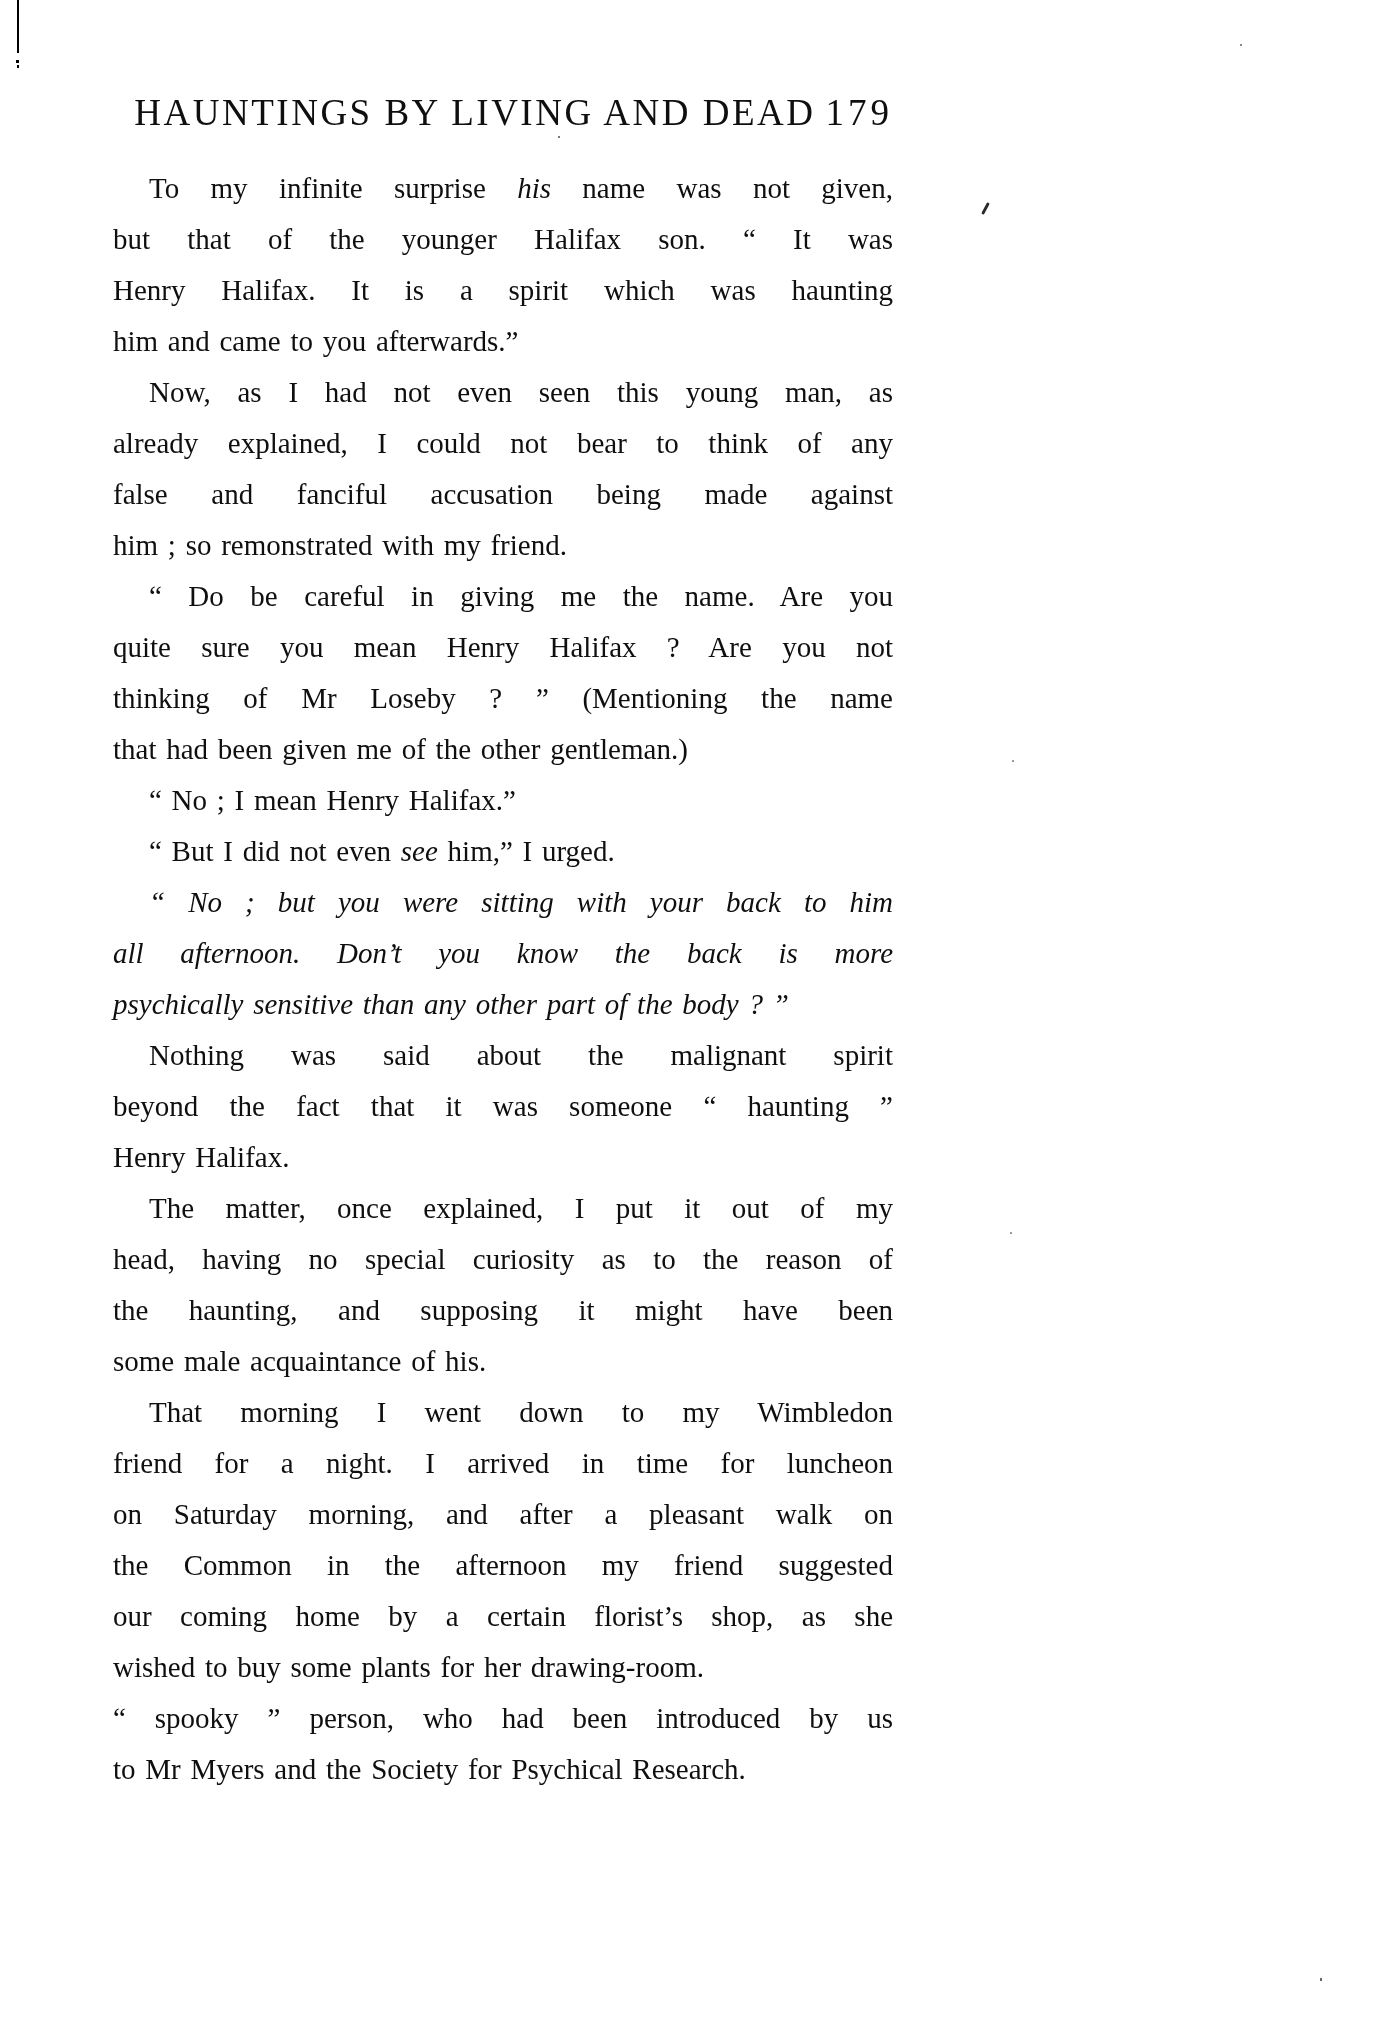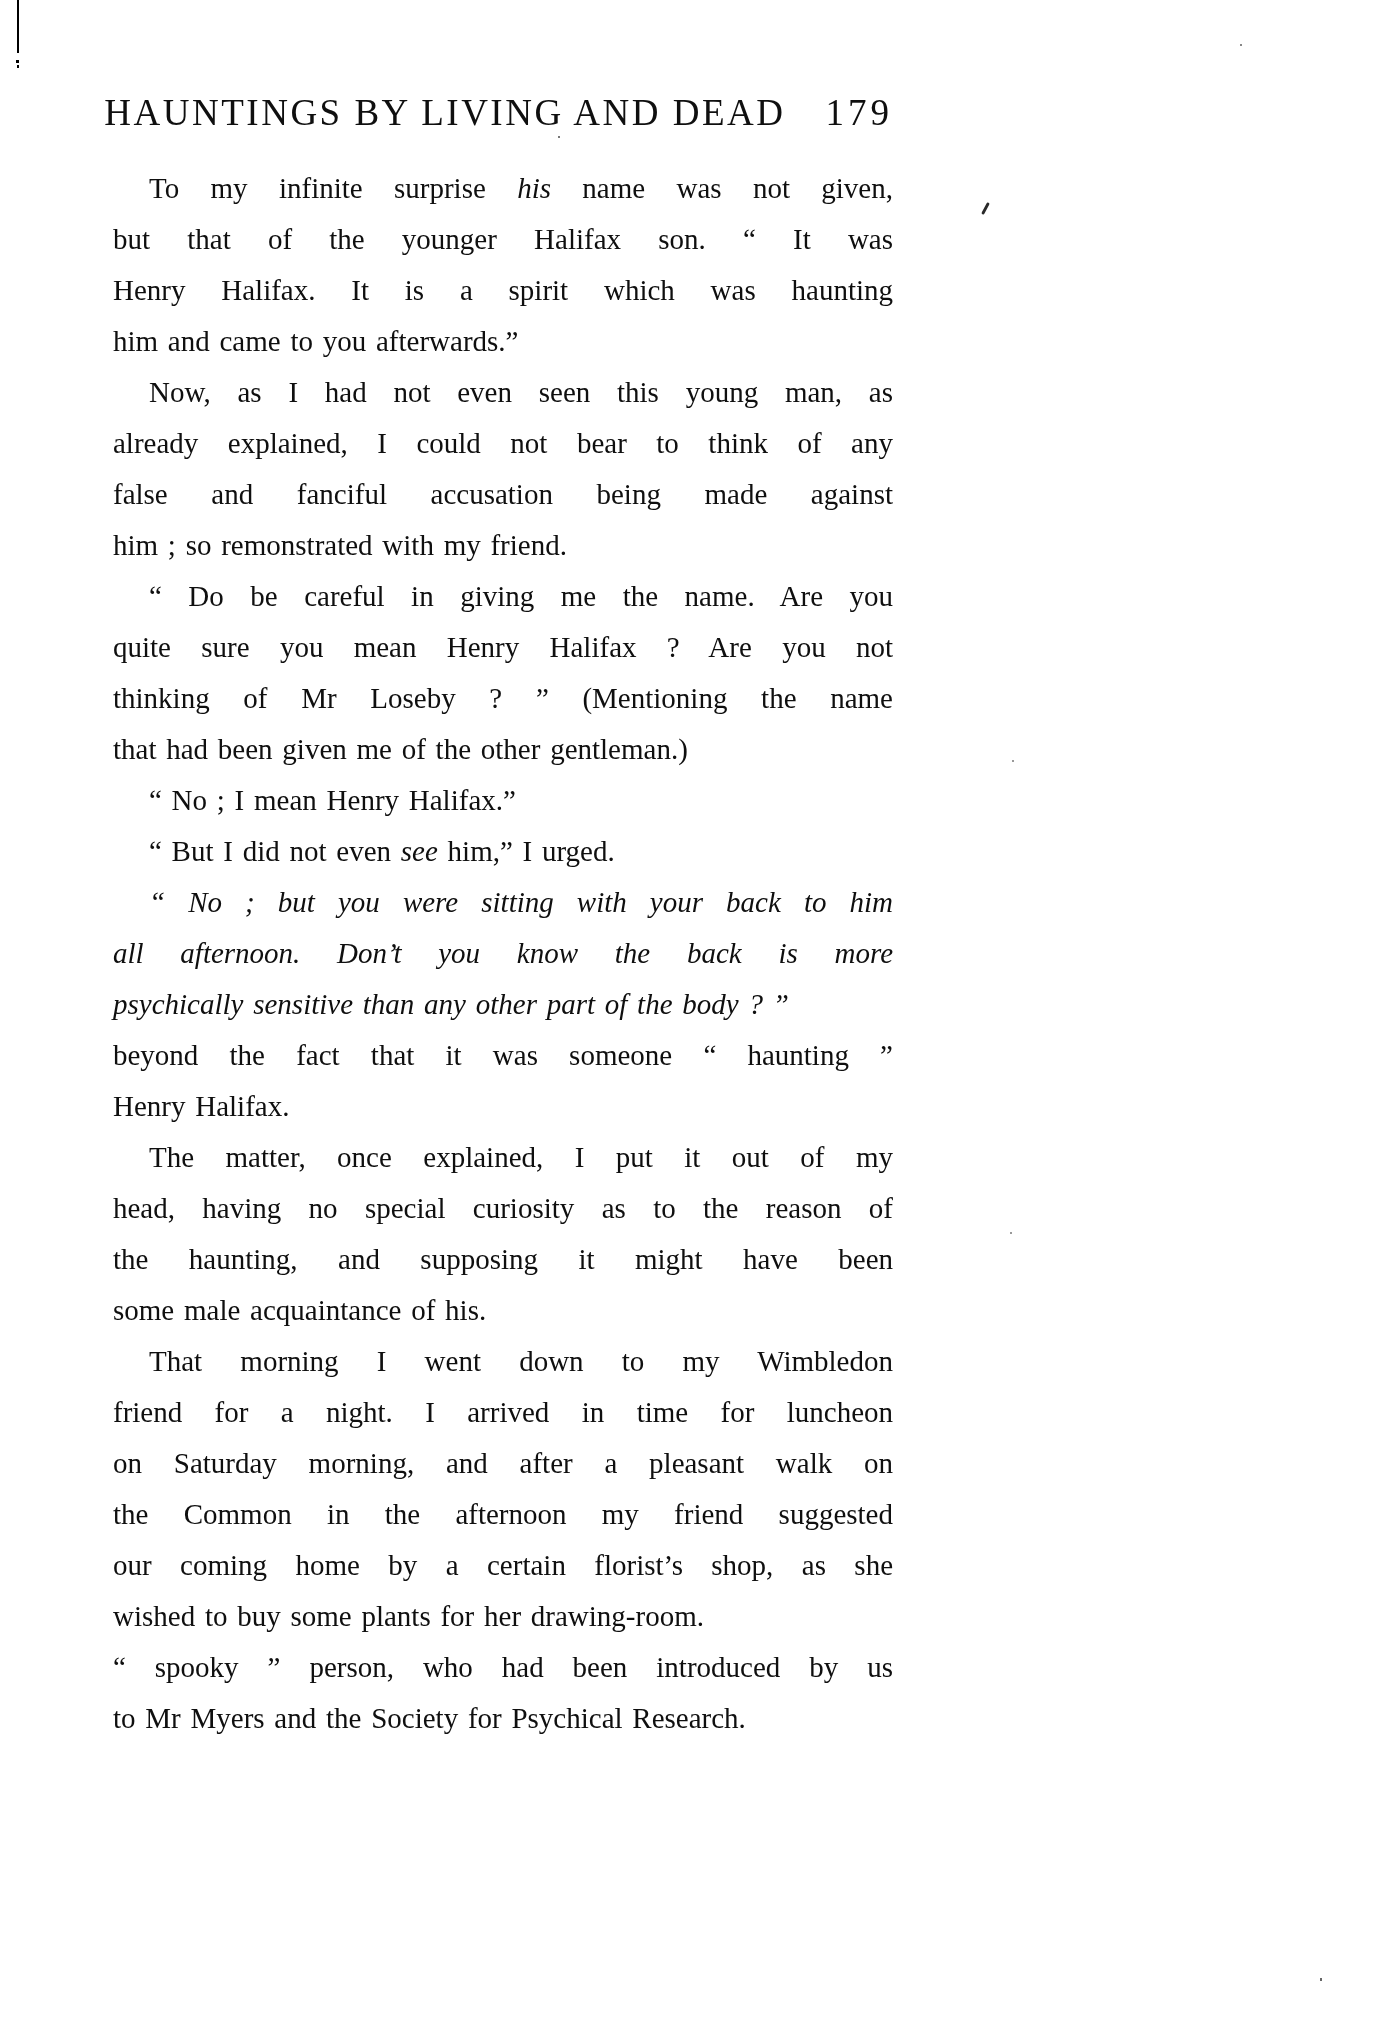--- a/index.html
+++ b/index.html
@@ -14,21 +14,21 @@
   }
   .column{
     position:absolute;
     left:113px;top:90px;
     width:780px;
   }
   .running-head{
     display:flex;
     justify-content:flex-end;
     align-items:center;
-    gap:40px;
+    gap:10px;
     font-size:37px;
     line-height:46px;
     letter-spacing:2.5px;
     white-space:nowrap;
     margin-bottom:27px;
   }
   .running-head .pagenum{letter-spacing:4px;}
   .body-text{
     font-size:29px;
     line-height:51px;
@@ -103,20 +103,21 @@
         </div>
         <div class="paragraph">
           <div class="line indent last"><span>“ But I did not even </span><em>see</em><span> him,” I urged.</span></div>
         </div>
         <div class="paragraph">
           <div class="line indent"><em>“ No ; but you were sitting with your back to him</em></div>
           <div class="line"><em>all afternoon.  Don’t you know the back is more</em></div>
           <div class="line last"><em>psychically sensitive than any other part of the body ? ”</em></div>
         </div>
         <div class="paragraph">
+          <div class="line indent"><span>Nothing was said about the malignant spirit</span></div>
           <div class="line"><span>beyond the fact that it was someone “ haunting ”</span></div>
           <div class="line last"><span>Henry Halifax.</span></div>
         </div>
         <div class="paragraph">
           <div class="line indent"><span>The matter, once explained, I put it out of my</span></div>
           <div class="line"><span>head, having no special curiosity as to the reason of</span></div>
           <div class="line"><span>the haunting, and supposing it might have been</span></div>
           <div class="line last"><span>some male acquaintance of his.</span></div>
         </div>
         <div class="paragraph">

